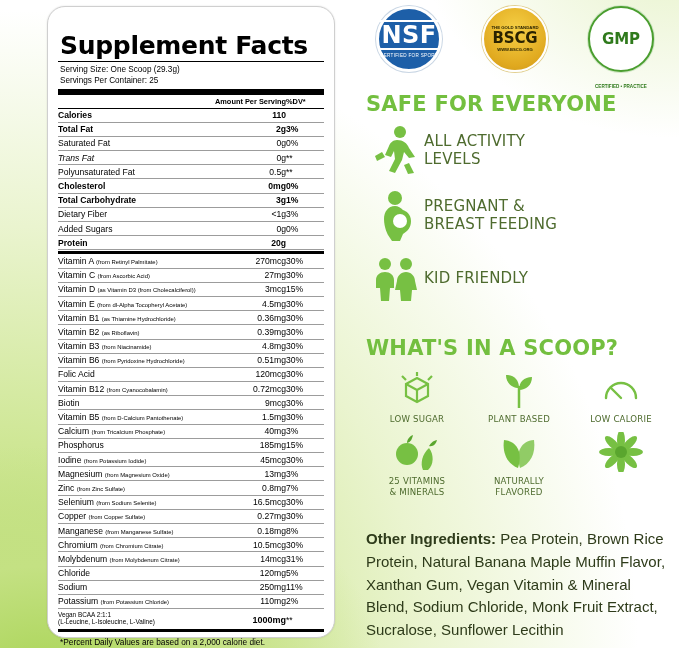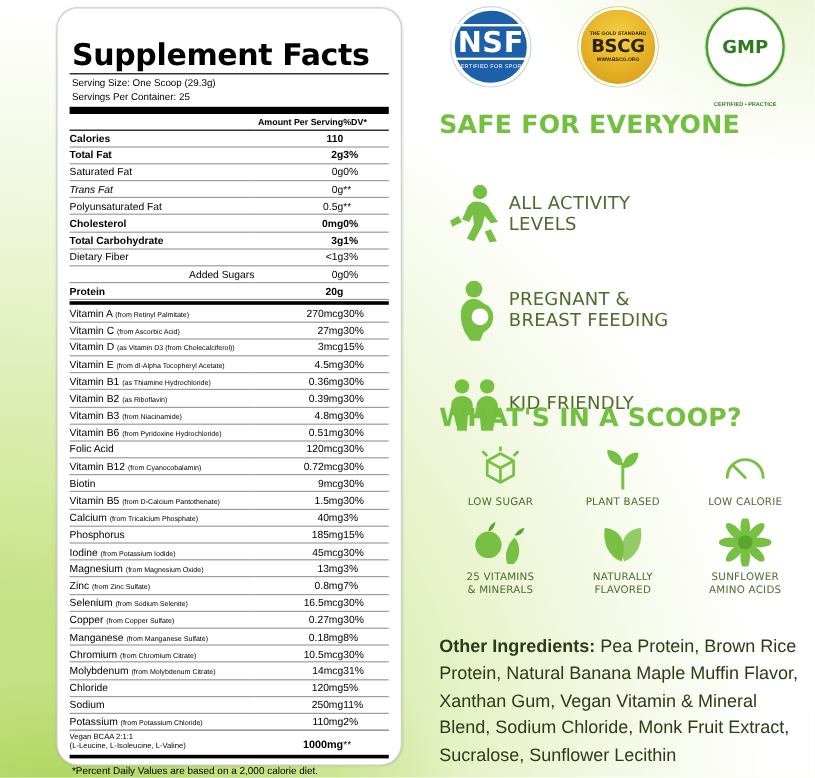--- a/index.html
+++ b/index.html
@@ -73,21 +73,21 @@
     padding: 1.6px 0 1.6px 0;
     vertical-align: bottom;
     border-bottom: 0.7px solid #9c9c9c;
   }
   table.sf tr.no-line td { border-bottom: none; }
   td.nm { padding-left: 2px; }
   td.amt { text-align: right; width: 74px; }
   td.dv  { text-align: left; width: 38px; }
   .b { font-weight: bold; }
   .ind1 { padding-left: 16px; }
-  .ind2 { padding-left: 28px; text-align: right; }
+  .ind2 { padding-left: 28px; }
   .ital { font-style: italic; }
   .src {
     font-size: 5.9px;
     color: #000;
   }
   .hdr-row td {
     font-size: 7.4px;
     font-weight: bold;
     border-bottom: 1px solid #000 !important;
     padding-bottom: 1px;
@@ -157,21 +157,21 @@
   .gmp .l2 { font-family: "DejaVu Sans", sans-serif; font-weight: bold; font-size: 15px; line-height: 1; margin: 1px 0; }
   .gmp .l3 { font-size: 4.6px; font-weight: bold; }
 
   .h-safe {
     position: absolute; left: 14px; top: 92px;
     font-family: "DejaVu Sans", sans-serif;
     font-weight: bold; font-size: 21px; letter-spacing: 0.2px;
     color: #73bf3f;
   }
   .safe-list { position: absolute; left: 16px; top: 125px; width: 300px; }
-  .safe-row { display: flex; align-items: center; margin-bottom: 13px; margin-top: 28px; }
+  .safe-row { display: flex; align-items: center; margin-bottom: 13px; }
   .safe-ico { width: 56px; flex: 0 0 56px; display: flex; align-items: center; justify-content: center; }
   .safe-txt {
     font-family: "DejaVu Sans", sans-serif;
     font-size: 15px; line-height: 1.18; color: #4e6b2e; letter-spacing: 0.2px;
   }
 
   .h-scoop {
     position: absolute; left: 14px; top: 336px;
     font-family: "DejaVu Sans", sans-serif;
     font-weight: bold; font-size: 21px; letter-spacing: 0.2px;
@@ -559,22 +559,20 @@
               <ellipse rx="4" ry="10" cy="-12" transform="rotate(135)"></ellipse>
               <ellipse rx="4" ry="10" cy="-12" transform="rotate(180)"></ellipse>
               <ellipse rx="4" ry="10" cy="-12" transform="rotate(225)"></ellipse>
               <ellipse rx="4" ry="10" cy="-12" transform="rotate(270)"></ellipse>
               <ellipse rx="4" ry="10" cy="-12" transform="rotate(315)"></ellipse>
               <circle r="6" fill="#5aa62e"></circle>
             </g>
           </g>
             </svg>
         </div>
-        <div class="lb" style="white-space:pre-line">SUNFLOWER
-AMINO ACIDS</div>
       </div>
     </div>
 
     <div class="other">
       <b>Other Ingredients:</b><span> Pea Protein, Brown Rice Protein, Natural Banana Maple Muffin Flavor, Xanthan Gum, Vegan Vitamin &amp; Mineral Blend, Sodium Chloride, Monk Fruit Extract, Sucralose, Sunflower Lecithin</span>
     </div>
 
   </div>
 </div>
 

